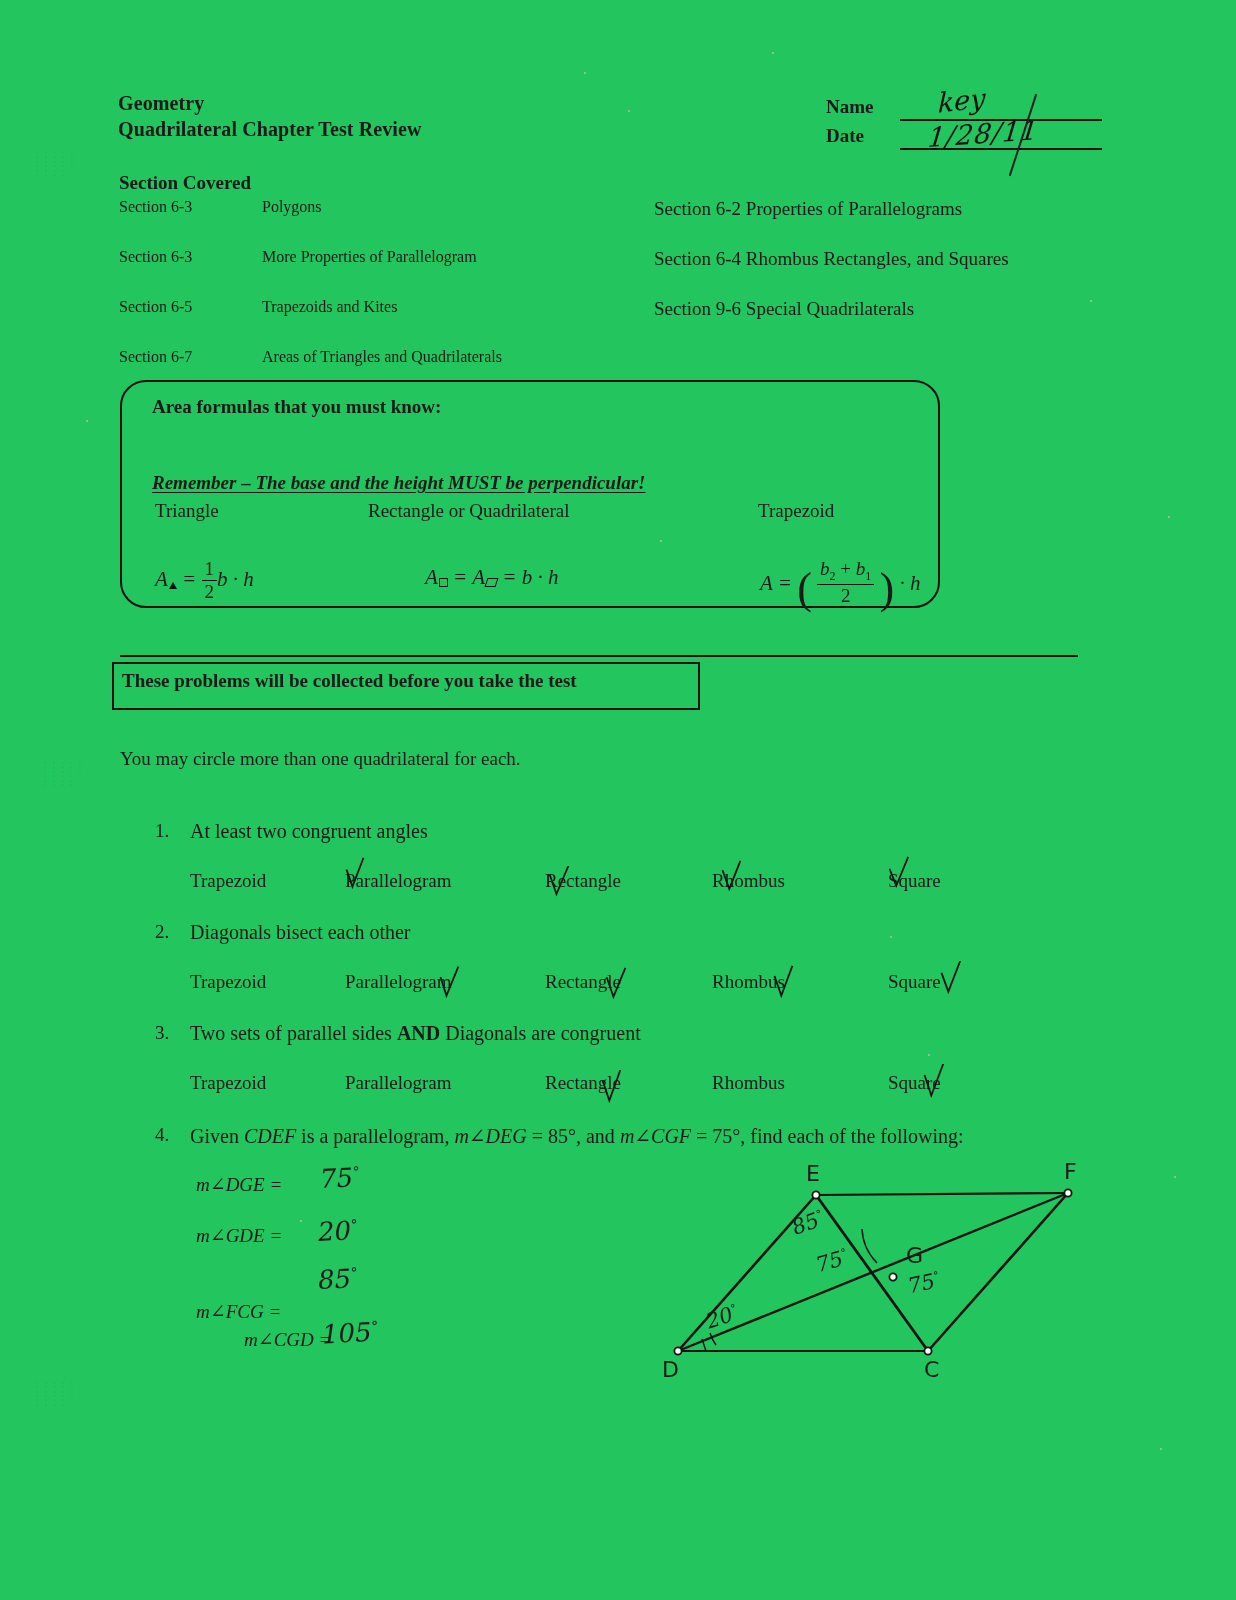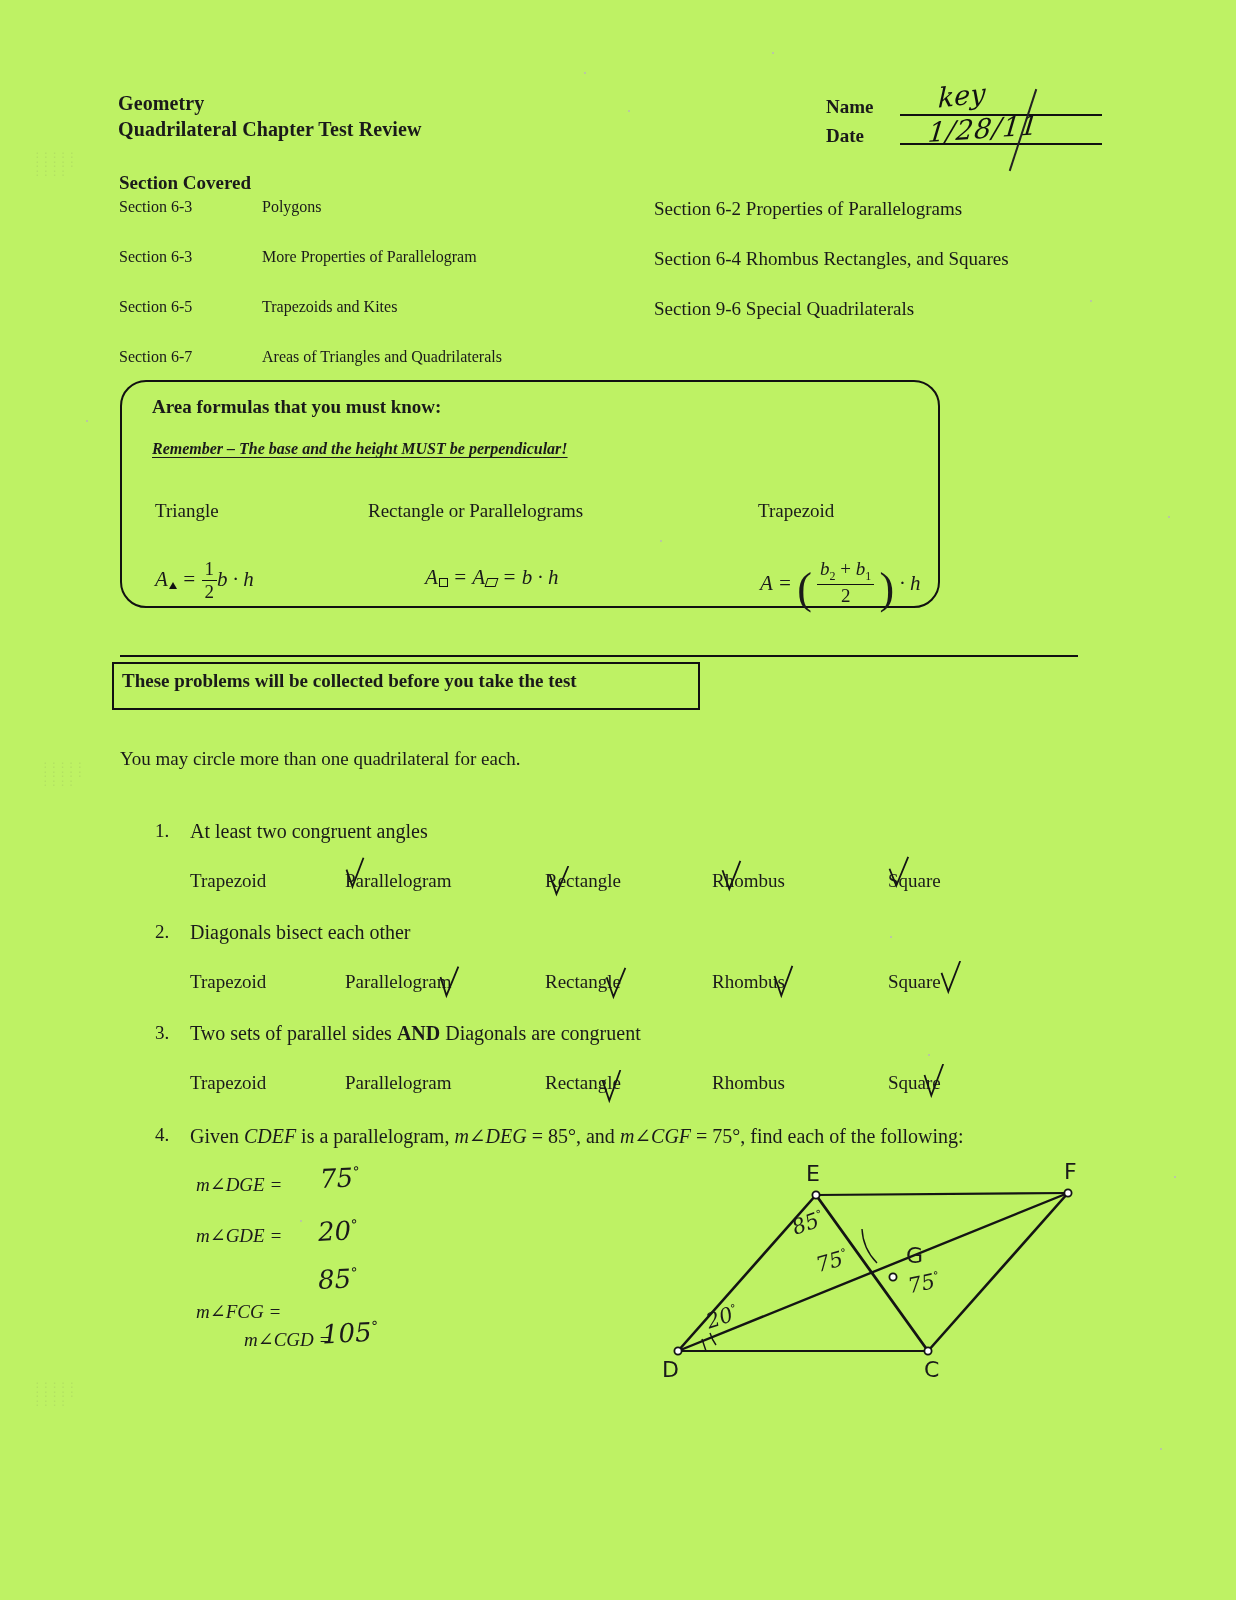--- a/index.html
+++ b/index.html
@@ -9,21 +9,21 @@
     background: #ffffff;
   }
   body {
     font-family: "Liberation Serif", "DejaVu Serif", serif;
     color: #1a1a1a;
   }
   #page {
     position: relative;
     width: 1236px;
     height: 1600px;
-    background: #bef264;
+    background: #22c55e;
     overflow: hidden;
   }
 
   
   .abs { position: absolute; }
   .bold { font-weight: bold; }
   .ital { font-style: italic; }
 
   
   .doc-title {
@@ -32,21 +32,21 @@
     font-weight: bold;
     line-height: 26px;
     letter-spacing: .1px;
   }
   .name-block {
     left: 826px; top: 92px;
     font-size: 19px;
     font-weight: bold;
     line-height: 29px;
   }
-  .nd-row { display: flex; }
+  .nd-row { display: flex; align-items: flex-end; }
   .nd-label { width: 74px; }
   .nd-rule {
     position: relative;
     width: 202px;
     border-bottom: 2px solid #111;
     height: 22px;
   }
   .hand {
     font-family: "DejaVu Serif", serif;
     font-style: italic;
@@ -89,22 +89,22 @@
     width: 820px; height: 228px;
     border: 2.5px solid #111;
     border-radius: 26px;
     box-sizing: border-box;
   }
   .fb-title {
     left: 152px; top: 396px;
     font-size: 19px; font-weight: bold;
   }
   .fb-remember {
-    left: 152px; top: 440px;
-    font-size: 16px;
+    left: 152px; top: 472px;
+    font-size: 19px;
     font-weight: bold;
     font-style: italic;
     text-decoration: underline;
     text-underline-offset: 3px;
   }
   .fb-col-label { position: absolute; font-size: 19px; }
 
   
   .math { font-family: "Liberation Serif", "DejaVu Serif", serif; font-style: italic; font-size: 21px; }
   .frac {
@@ -292,21 +292,21 @@
   <div class="sec-right" style="left:654px; top:298px;">Section 9-6 Special Quadrilaterals</div>
 
   <div class="abs sec-num" style="left:119px; top:348px;">Section 6-7</div>
   <div class="abs sec-txt" style="left:262px; top:348px;">Areas of Triangles and Quadrilaterals</div>
 
   <div class="abs formula-box"></div>
   <div class="abs fb-title">Area formulas that you must know:</div>
   <div class="abs fb-remember">Remember – The base and the height MUST be perpendicular!</div>
 
   <div class="fb-col-label" style="left:155px; top:500px;">Triangle</div>
-  <div class="fb-col-label" style="left:368px; top:500px;">Rectangle or Parallelograms</div>
+  <div class="fb-col-label" style="left:368px; top:500px;">Rectangle or Quadrilateral</div>
   <div class="fb-col-label" style="left:758px; top:500px;">Trapezoid</div>
 
   <div class="abs math" style="left:155px; top:558px;">
     <span>A</span><span class="shape-sub tri-sub"></span>
     <span>=</span>
     <span class="frac">
       <span class="num">1</span>
       <span class="den">2</span>
     </span><span>b</span>
     <span>·</span>

